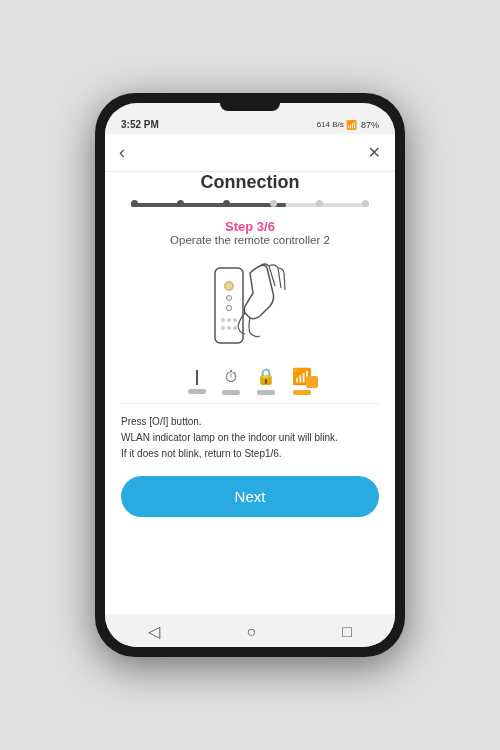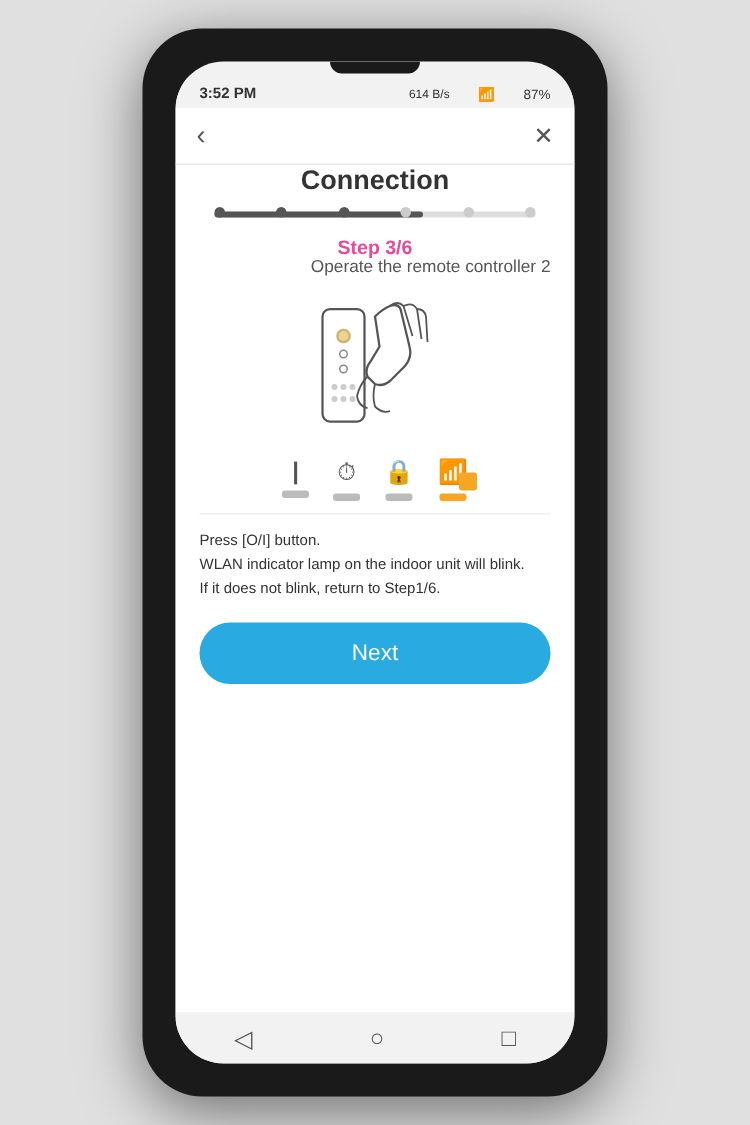--- a/index.html
+++ b/index.html
@@ -7,24 +7,24 @@
       background: #e0e0e0;
       display: flex;
       justify-content: center;
       align-items: center;
       width: 500px;
       height: 750px;
       font-family: 'Segoe UI', Arial, sans-serif;
     }
     .phone-outer {
       width: 310px;
-      height: 712px;
+      height: 564px;
       background: #1a1a1a;
       border-radius: 40px;
-      padding: 22px;
+      padding: 10px;
       box-shadow: 0 10px 40px rgba(0,0,0,0.5);
       display: flex;
       flex-direction: column;
       align-items: center;
     }
     .phone-inner {
       width: 100%;
       height: 100%;
       background: #f2f2f2;
       border-radius: 32px;
@@ -41,21 +41,21 @@
       flex-shrink: 0;
     }
     .status-time {
       font-size: 10px;
       font-weight: 600;
       color: #333;
     }
     .status-icons {
       display: flex;
       align-items: center;
-      gap: 19px;
+      gap: 3px;
       font-size: 9px;
       color: #333;
     }
     .notch {
       width: 60px;
       height: 8px;
       background: #1a1a1a;
       border-radius: 0 0 8px 8px;
       margin: 0 auto 2px;
     }
@@ -117,21 +117,20 @@
       margin-bottom: 12px;
     }
     .step-number {
       font-size: 13px;
       font-weight: 700;
       color: #ec4899;
     }
     .step-desc {
       font-size: 11.5px;
       color: #555;
-      text-align: right;
     }
     .illustration {
       display: flex;
       justify-content: center;
       margin-bottom: 14px;
     }
     .indicator-row {
       display: flex;
       justify-content: center;
       align-items: center;

